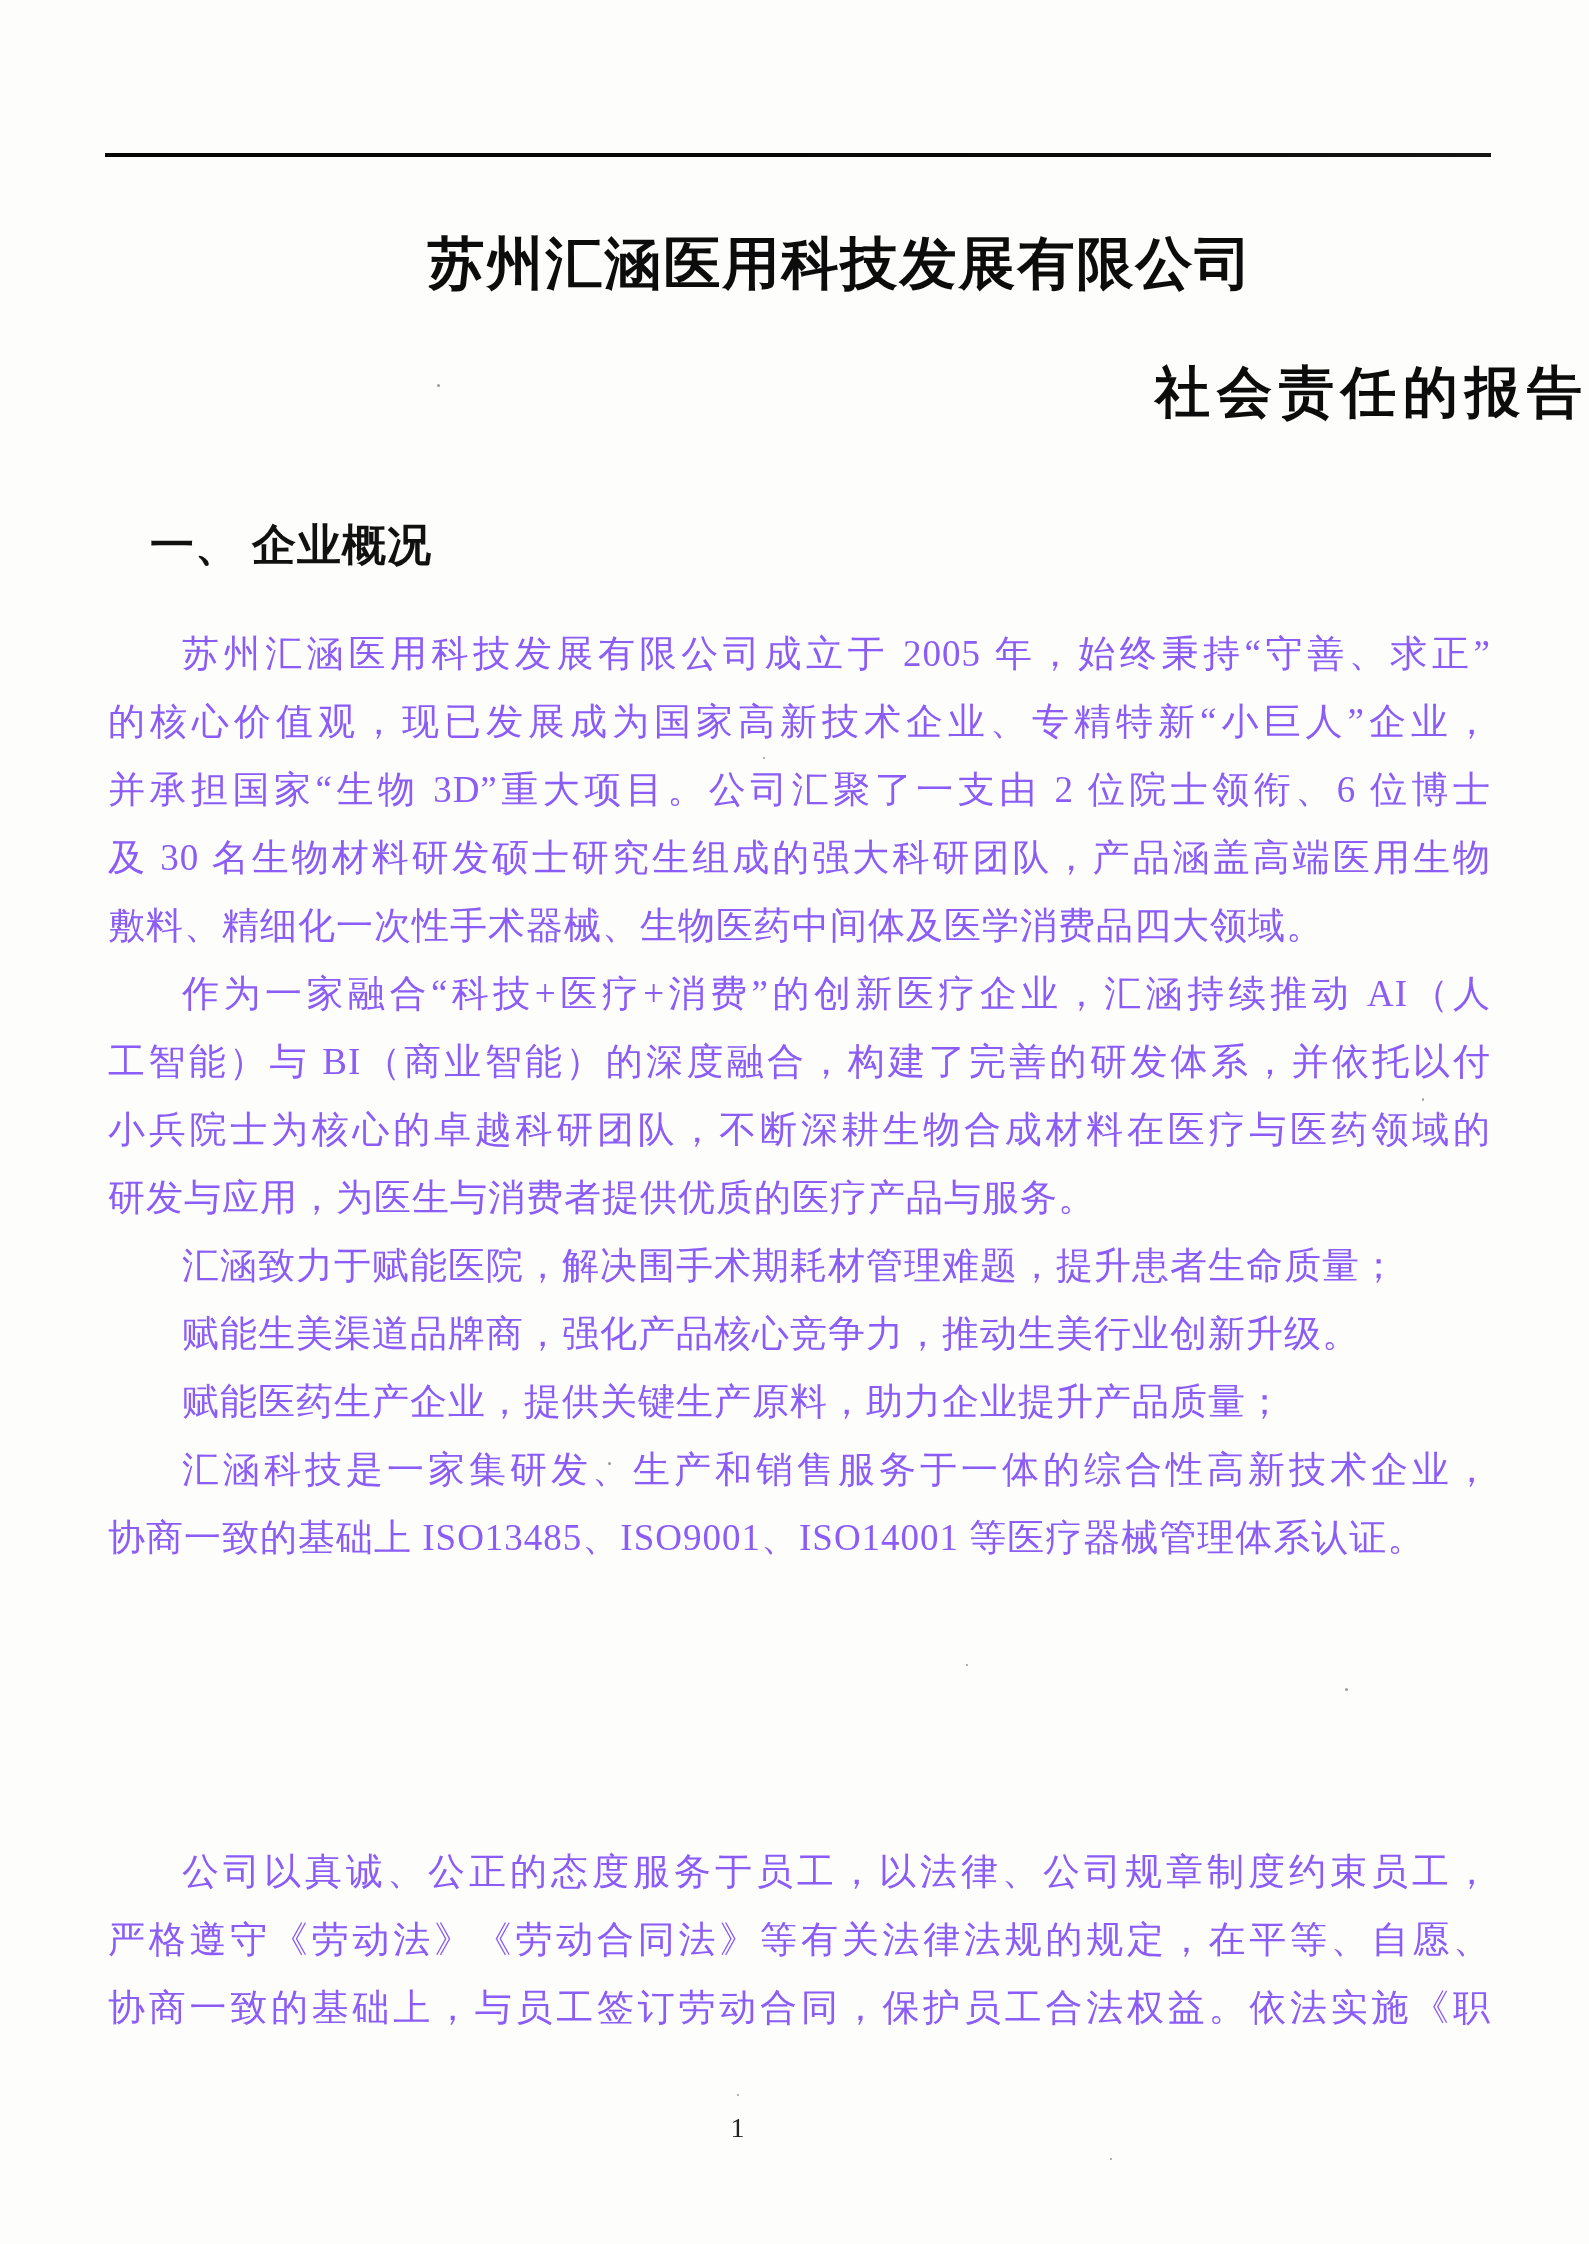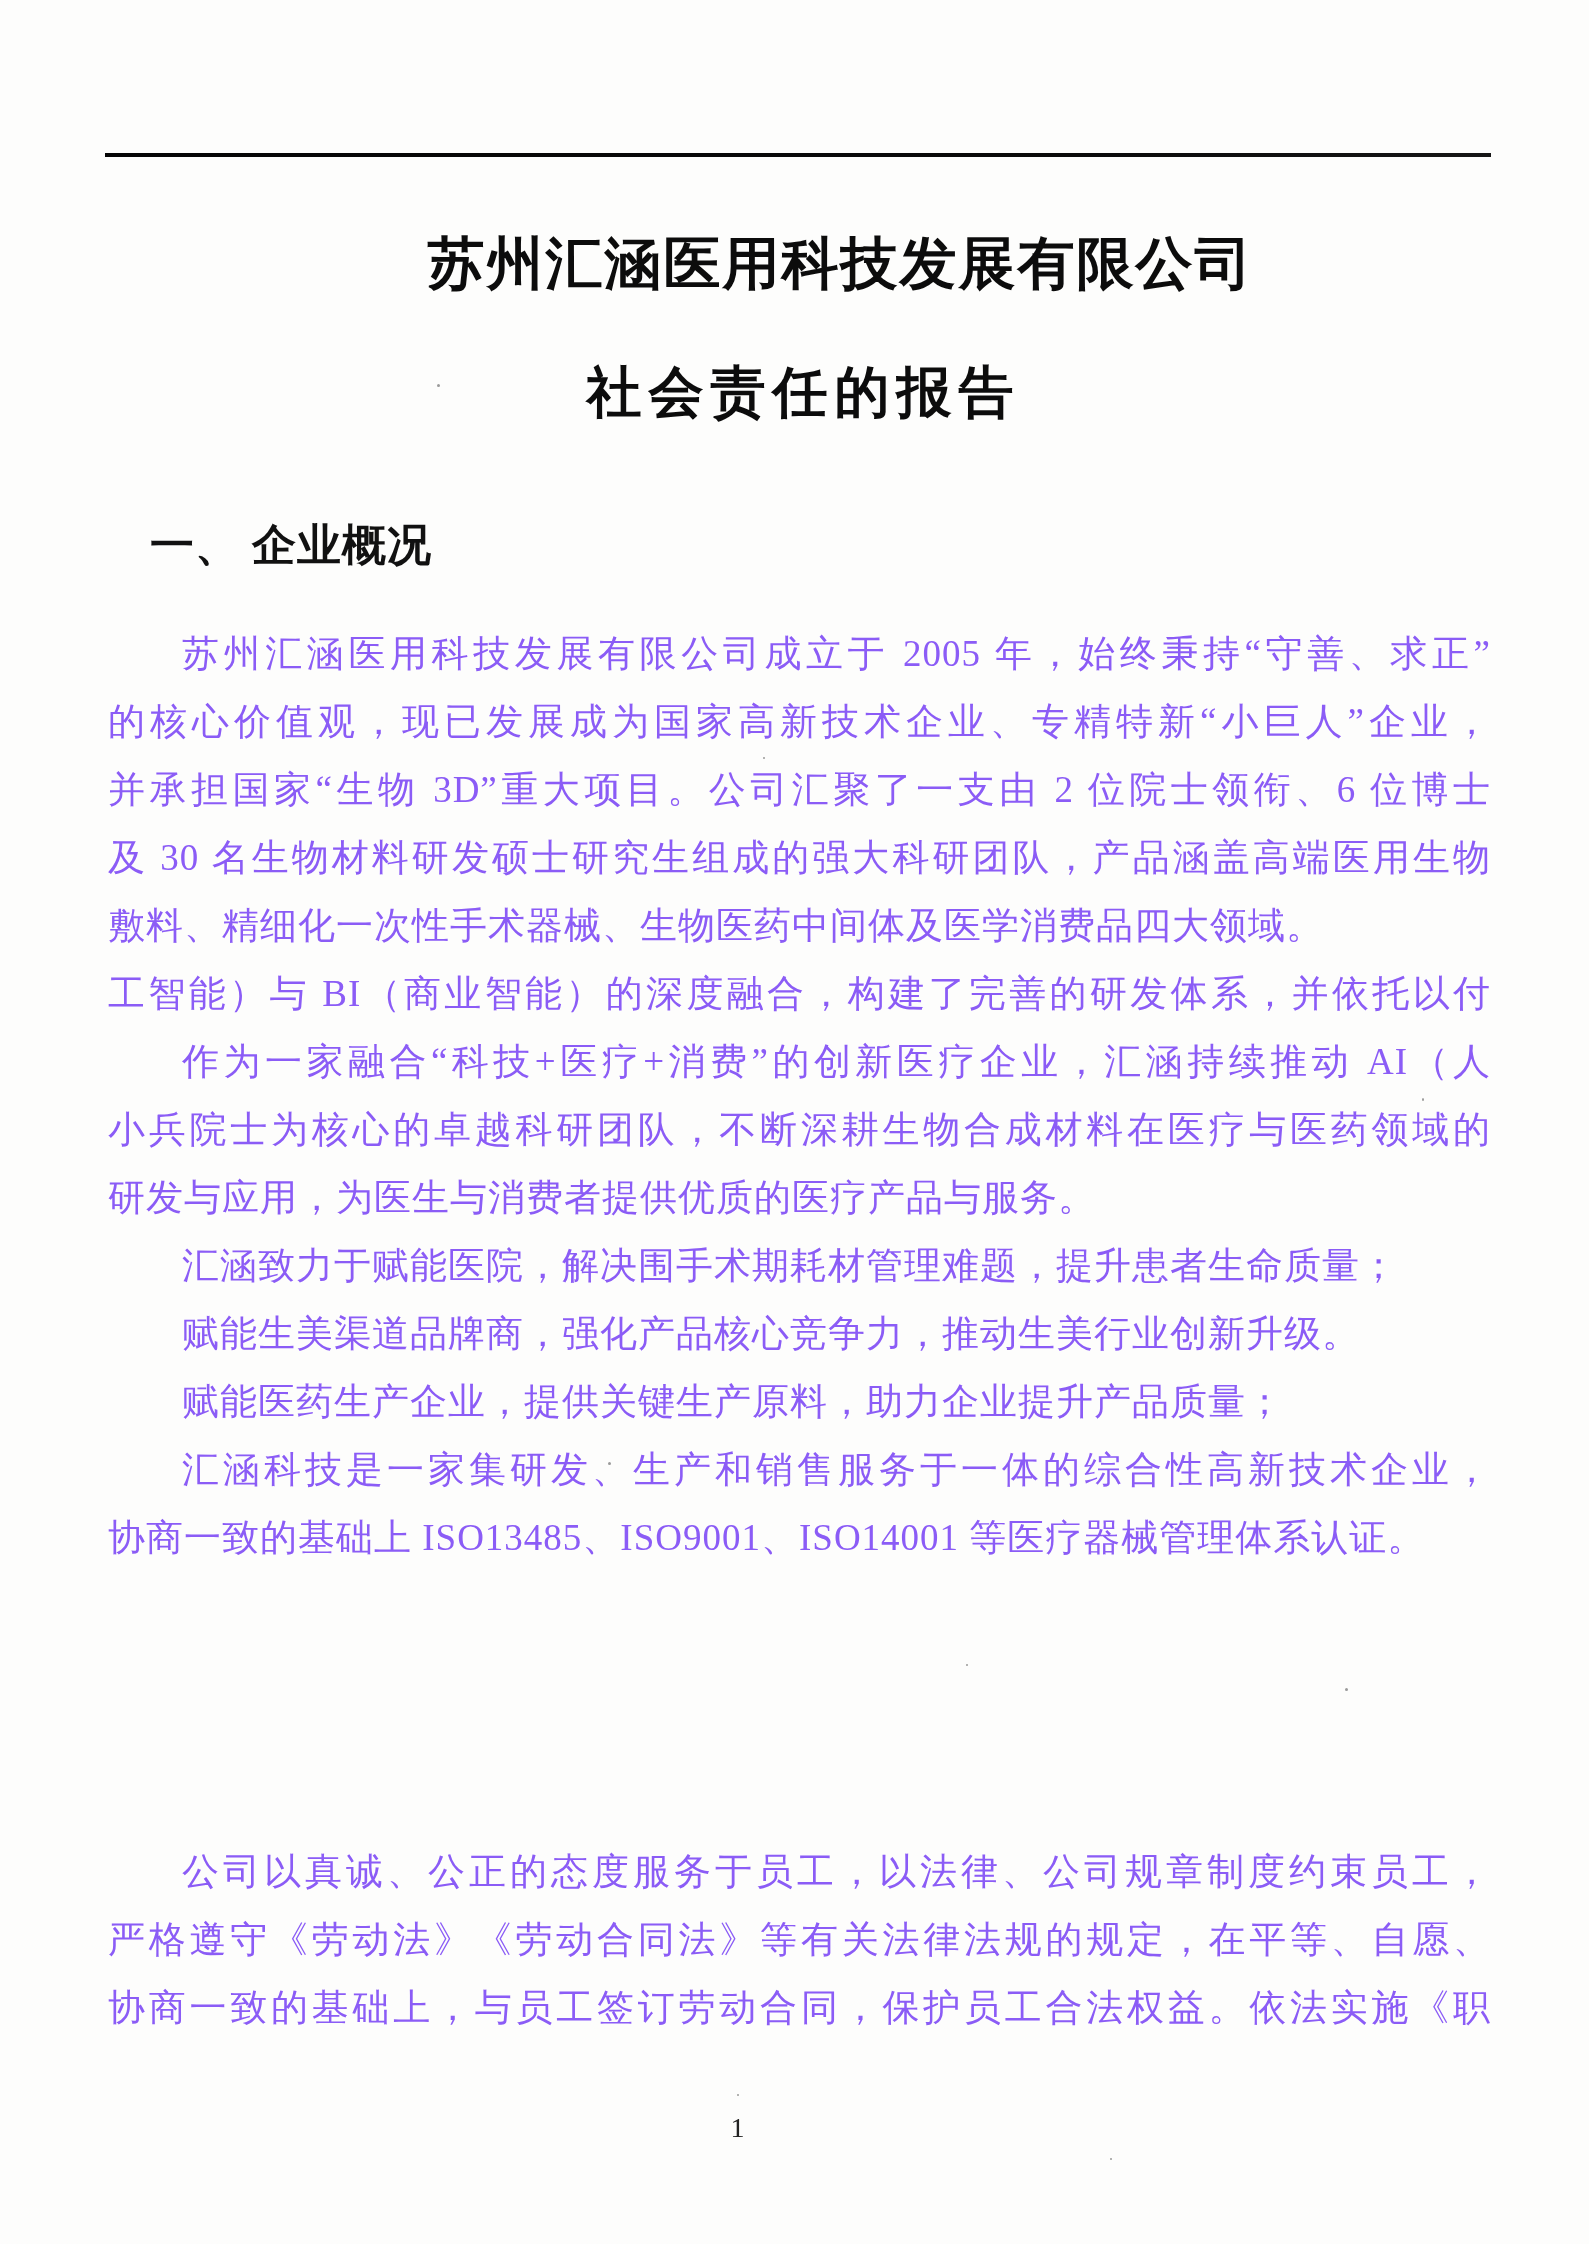--- a/index.html
+++ b/index.html
@@ -21,21 +21,21 @@
     position: absolute; left: 0; right: 0; top: 226px;
     text-align: center;
     padding-left: 92px;
     font-size: 57px; font-weight: 700;
     letter-spacing: 2px;
     color: #0c0c0c;
     white-space: nowrap;
   }
   .doc-subtitle {
     position: absolute; left: 0; right: 0; top: 356px;
-    text-align: center;
+    text-align: right;
     padding-left: 18px;
     font-size: 55px; font-weight: 700;
     letter-spacing: 7px;
     color: #0c0c0c;
     white-space: nowrap;
   }
   .h1 {
     position: absolute; left: 150px; top: 516px;
     font-size: 44px; font-weight: 700;
     letter-spacing: 1px;
@@ -93,22 +93,22 @@
   <div class="doc-subtitle">社会责任的报告</div>
 
   <div class="h1">一、 企业概况</div>
 
   <div class="body-block block-1">
     <div class="line ind j">苏州汇涵医用科技发展有限公司成立于 2005 年，始终秉持“守善、求正”</div>
     <div class="line j">的核心价值观，现已发展成为国家高新技术企业、专精特新“小巨人”企业，</div>
     <div class="line j">并承担国家“生物 3D”重大项目。公司汇聚了一支由 2 位院士领衔、6 位博士</div>
     <div class="line j">及 30 名生物材料研发硕士研究生组成的强大科研团队，产品涵盖高端医用生物</div>
     <div class="line">敷料、精细化一次性手术器械、生物医药中间体及医学消费品四大领域。</div>
+    <div class="line ind j">作为一家融合“科技+医疗+消费”的创新医疗企业，汇涵持续推动 AI（人</div>
     <div class="line j">工智能）与 BI（商业智能）的深度融合，构建了完善的研发体系，并依托以付</div>
-    <div class="line ind j">作为一家融合“科技+医疗+消费”的创新医疗企业，汇涵持续推动 AI（人</div>
     <div class="line j">小兵院士为核心的卓越科研团队，不断深耕生物合成材料在医疗与医药领域的</div>
     <div class="line">研发与应用，为医生与消费者提供优质的医疗产品与服务。</div>
     <div class="line ind">汇涵致力于赋能医院，解决围手术期耗材管理难题，提升患者生命质量；</div>
     <div class="line ind">赋能生美渠道品牌商，强化产品核心竞争力，推动生美行业创新升级。</div>
     <div class="line ind">赋能医药生产企业，提供关键生产原料，助力企业提升产品质量；</div>
     <div class="line ind j">汇涵科技是一家集研发、生产和销售服务于一体的综合性高新技术企业，</div>
     <div class="line">协商一致的基础上 ISO13485、ISO9001、ISO14001 等医疗器械管理体系认证。</div>
   </div>
 
 

